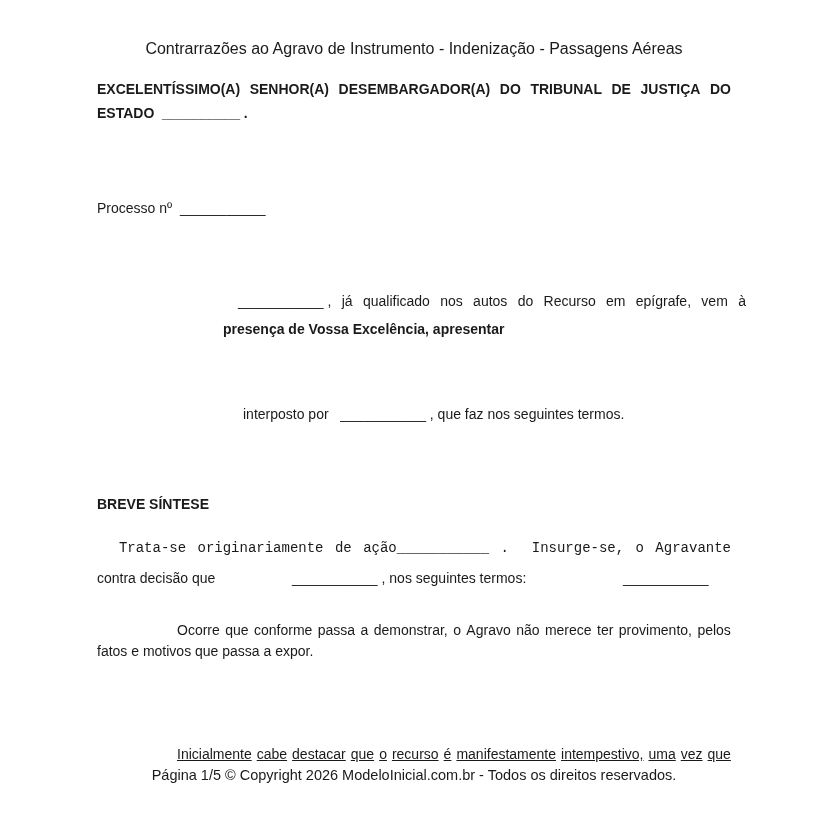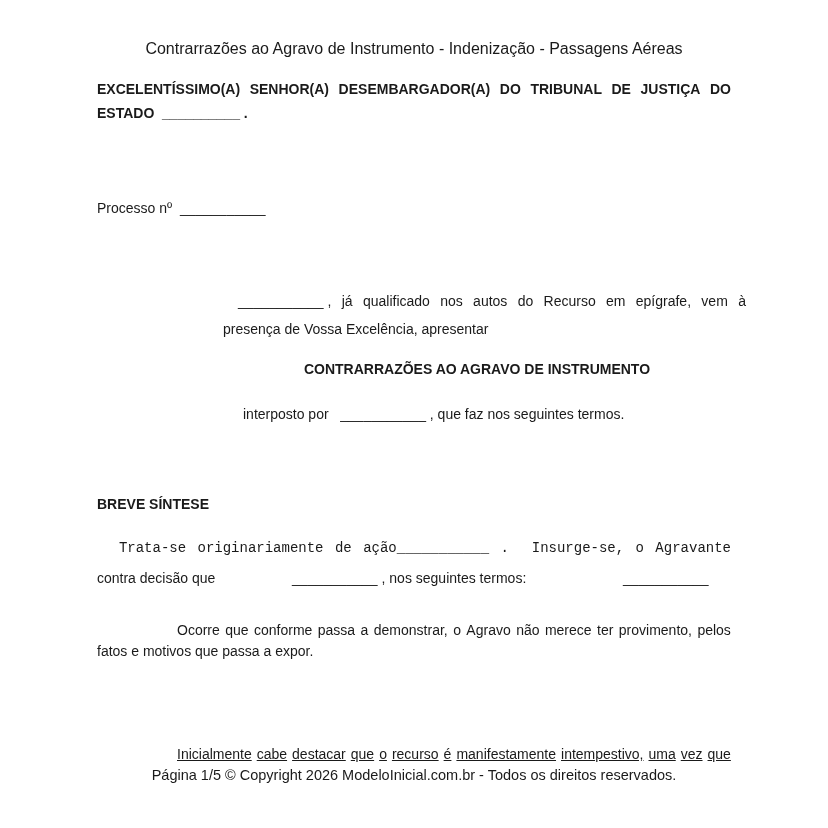--- a/index.html
+++ b/index.html
@@ -15,21 +15,21 @@
   }
   .line { position: absolute; white-space: pre; line-height: 17px; }
   .spread { display: flex; justify-content: space-between; white-space: pre; }
   .spread span { white-space: pre; }
 
   .title  { top: 40px;  left: 0;     width: 828px; text-align: center; font-size: 16px; white-space: normal; }
   .voc1   { top: 81px;  left: 97px;  width: 634px; font-weight: bold; }
   .voc2   { top: 105px; left: 97px;  font-weight: bold; }
   .proc   { top: 200px; left: 97px; }
   .qual1  { top: 293px; left: 238px; width: 508px; }
-  .qual2  { top: 321px; left: 223px; }
+  .qual2  { top: 321px; left: 223px; font-weight: bold; }
   .piece  { top: 361px; left: 223px; width: 508px; text-align: center; font-weight: bold; }
   .interp { top: 406px; left: 223px; margin-left: 20px; }
   .sec1   { top: 496px; left: 97px;  font-weight: bold; }
   .syn1   { top: 540px; left: 177px; width: 554px; display: flex; justify-content: flex-end; font-family: Liberation Mono, monospace; }
   .syn1 span { word-spacing: 3px; }
   .syn2   { top: 570px; left: 97px;  width: 634px; height: 17px; }
   .s2a    { position: absolute; left: 0; top: 0; }
   .s2b    { position: absolute; left: 195px; top: 0; }
   .s2c    { position: absolute; left: 526px; top: 0; }
   .oco1   { top: 622px; left: 177px; width: 554px; }
@@ -46,21 +46,20 @@
   <div class="line title">Contrarrazões ao Agravo de Instrumento - Indenização - Passagens Aéreas</div>
 
   <div class="line voc1 spread"><span>EXCELENTÍSSIMO(A)</span><span>SENHOR(A)</span><span>DESEMBARGADOR(A)</span><span>DO</span><span>TRIBUNAL</span><span>DE</span><span>JUSTIÇA</span><span>DO</span></div>
   <div class="line voc2">ESTADO  __________ .</div>
 
   <div class="line proc">Processo nº  ___________</div>
 
   <div class="line qual1 spread"><span>___________&nbsp;,</span><span>já</span><span>qualificado</span><span>nos</span><span>autos</span><span>do</span><span>Recurso</span><span>em</span><span>epígrafe,</span><span>vem</span><span>à</span></div>
   <div class="line qual2">presença de Vossa Excelência, apresentar</div>
 
-  <div class="line piece">CONTRARRAZÕES AO AGRAVO DE INSTRUMENTO</div>
 
   <div class="line interp">interposto por   ___________ , que faz nos seguintes termos.</div>
 
   <div class="line sec1">BREVE SÍNTESE</div>
 
   <div class="line syn1">
     <span>Trata-se originariamente de ação</span>
     <span>___________ .  Insurge-se, o Agravante</span>
   </div>
 

